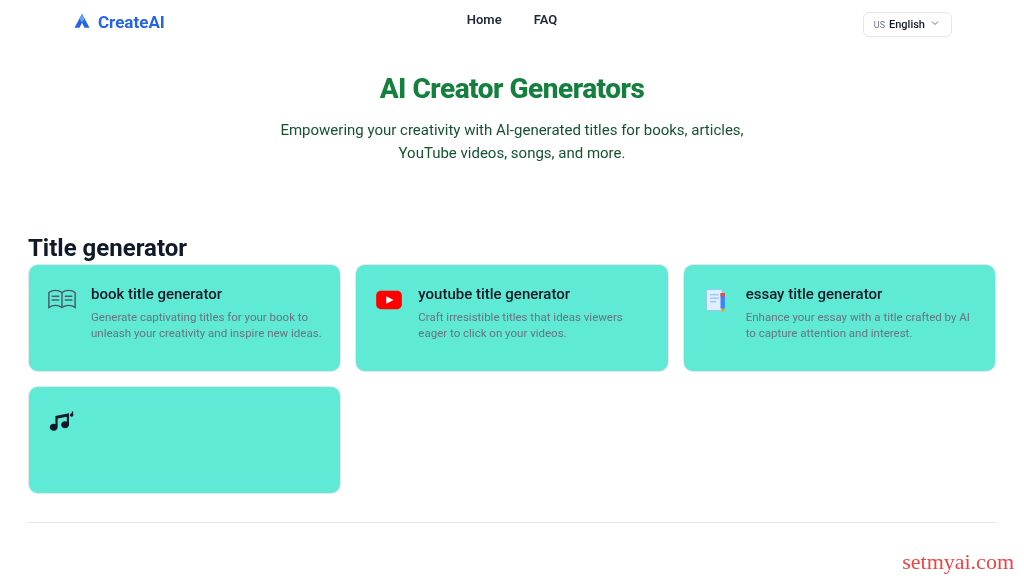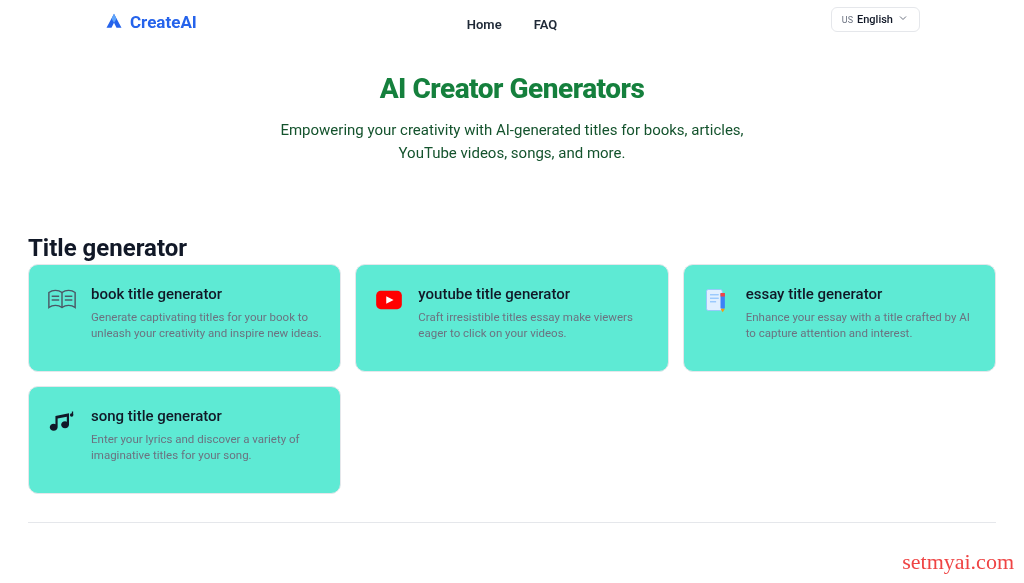--- a/index.html
+++ b/index.html
@@ -10,23 +10,23 @@
     body {
       font-family: -apple-system, BlinkMacSystemFont, 'Segoe UI', Roboto, Helvetica, Arial, sans-serif;
       background: #ffffff;
       width: 1024px;
       height: 583px;
       position: relative;
       overflow: hidden;
     }
     .header {
       display: flex;
-      align-items: flex-end;
+      align-items: flex-start;
       justify-content: space-between;
-      padding: 12px 104px;
+      padding: 12px 72px;
       height: 44px;
     }
     .logo-container {
       display: flex;
       align-items: center;
       gap: 6px;
     }
     .logo-icon {
       width: 20px;
       height: 20px;
@@ -203,21 +203,21 @@
 
     <div class="card">
       <div class="card-icon">
         <svg viewBox="0 0 32 24" width="30" height="22">
           <rect x="2" y="2" width="28" height="20" rx="5" fill="#ff0000"></rect>
           <path d="M13 8 L13 16 L21 12 Z" fill="#ffffff"></path>
         </svg>
       </div>
       <div class="card-body">
         <div class="card-title">youtube title generator</div>
-        <div class="card-desc">Craft irresistible titles essay make viewers eager to click on your videos.</div>
+        <div class="card-desc">Craft irresistible titles that ideas viewers eager to click on your videos.</div>
       </div>
     </div>
 
     <div class="card">
       <div class="card-icon">
         <svg viewBox="0 0 32 32" width="28" height="28">
           <rect x="4" y="4" width="18" height="24" rx="2" fill="#e0efff" stroke="#93c5fd" stroke-width="1"></rect>
           <line x1="8" y1="10" x2="18" y2="10" stroke="#93c5fd" stroke-width="1.5"></line>
           <line x1="8" y1="14" x2="18" y2="14" stroke="#93c5fd" stroke-width="1.5"></line>
           <line x1="8" y1="18" x2="15" y2="18" stroke="#93c5fd" stroke-width="1.5"></line>
@@ -233,23 +233,19 @@
     </div>
 
     <div class="card">
       <div class="card-icon">
         <svg viewBox="0 0 32 32" width="28" height="28" fill="#111827">
           <path d="M11 6 L11 22 C11 24, 9 26, 6.5 26 C4 26, 2 24, 2 22 C2 20, 4 18, 6.5 18 C7.5 18, 8 18.3, 8.5 18.6 L8.5 9 L24 6 L24 19 C24 21, 22 23, 19.5 23 C17 23, 15 21, 15 19 C15 17, 17 15, 19.5 15 C20.5 15, 21 15.3, 21.5 15.6 L21.5 10 L11 12 Z"></path>
           <circle cx="27" cy="8" r="2"></circle>
           <path d="M28 4 L28 8" stroke="#111827" stroke-width="1.5"></path>
         </svg>
       </div>
-      <div class="card-body">
-        <div class="card-title">song title generator</div>
-        <div class="card-desc">Enter your lyrics and discover a variety of imaginative titles for your song.</div>
-      </div>
     </div>
 
   </div>
   <div class="divider"></div>
 </main>
 
 <div class="watermark">setmyai.com</div>
 
 </body></html>

